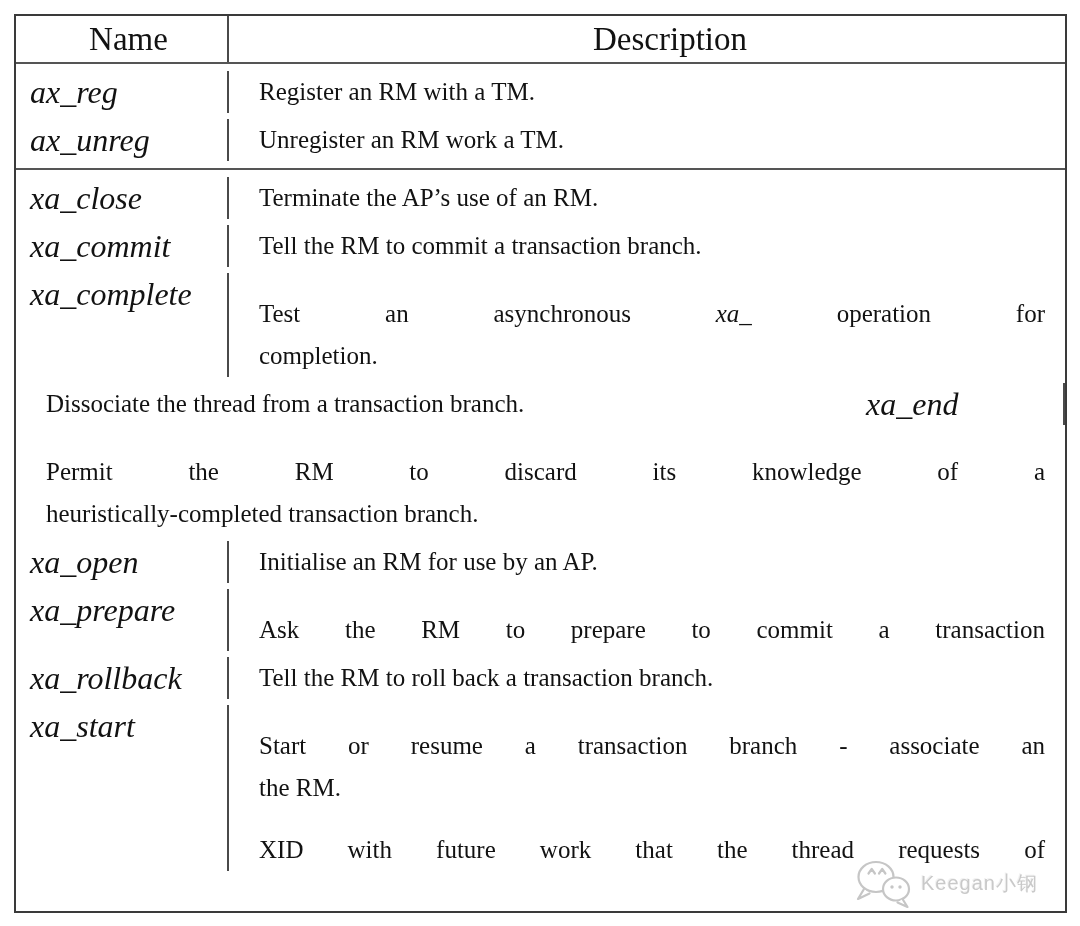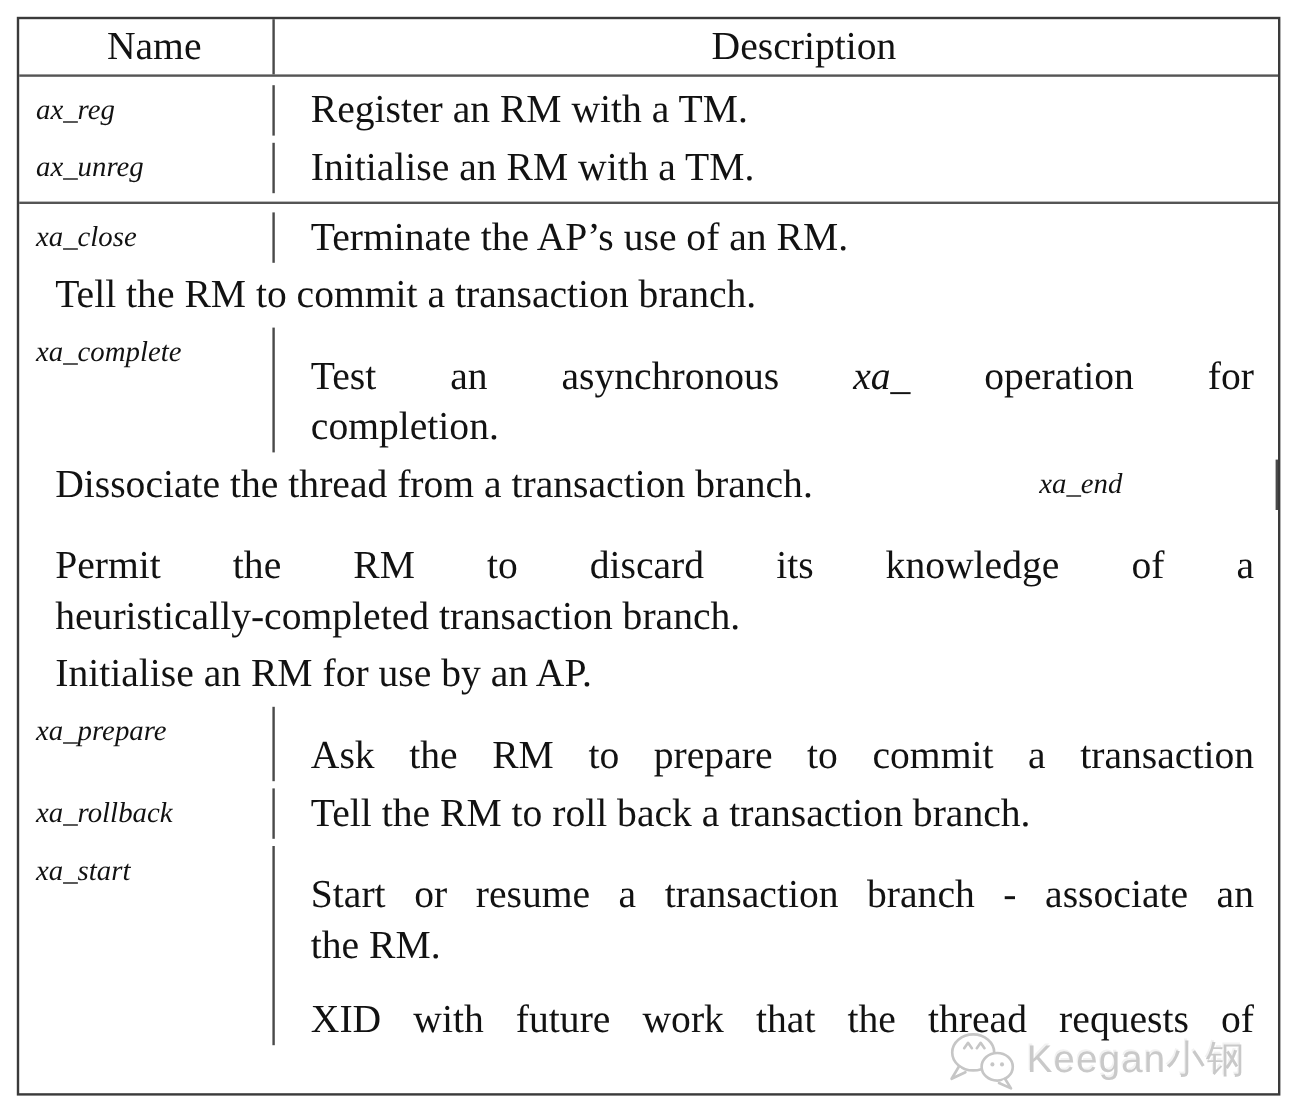--- a/index.html
+++ b/index.html
@@ -20,32 +20,32 @@
   .cell.name{
     flex:0 0 auto;width:197px;padding-left:14px;
     border-right:2px solid #4a4a4a;
   }
   .cell.desc{flex:1 1 auto;padding:0 20px 0 30px;border-radius:18px;}
   .header-row .cell.name{text-align:center;height:46px;line-height:46px;}
   .header-row .cell.desc{text-align:center;height:46px;line-height:46px;}
   .tgroup{padding:4px 0;}
   .tgroup.first{border-bottom:2px solid #555555;}
   .trow{display:flex;padding:3px 0;}
-  .trow .cell.name{font-style:italic;font-size:24px;line-height:42px;}
-  .trow .cell.desc{font-size:33px;}
+  .trow .cell.name{font-style:italic;font-size:32px;line-height:42px;}
+  .trow .cell.desc{font-size:25px;}
   .dline{line-height:42px;text-align:left;}
   .dline.jl{text-align:justify;text-align-last:justify;margin-top:20px;}
   .dline i{font-style:italic;}
   .watermark{
     position:absolute;right:42px;top:856px;height:54px;
     display:flex;align-items:center;gap:8px;z-index:5;
   }
   .wm-text{
     font-family:"Liberation Sans","DejaVu Sans",sans-serif;
-    font-size:32px;color:#c9c9c9;letter-spacing:1px;
+    font-size:20px;color:#c9c9c9;letter-spacing:1px;
     text-shadow:1px 1px 0 #ffffff,-1px -1px 0 #f2f2f2;
     white-space:nowrap;
   }
 </style>
 </head>
 <body>
 
 <div class="xa-table">
   <div class="header-row">
     <div class="cell name">Name</div>
@@ -54,32 +54,33 @@
   <div id="group-0" class="tgroup first">
       <div class="trow">
         <div class="cell name">ax_reg</div>
         <div class="cell desc">
           <div class="dline">Register an RM with a TM.</div>
         </div>
       </div>
       <div class="trow">
         <div class="cell name">ax_unreg</div>
         <div class="cell desc">
-          <div class="dline">Initialise an RM with a TM.</div>
+          <div class="dline">Unregister an RM work a TM.</div>
         </div>
       </div>
     </div>
   <div id="group-1" class="tgroup">
       <div class="trow">
         <div class="cell name">xa_close</div>
         <div class="cell desc">
           <div class="dline">Terminate the AP’s use of an RM.</div>
         </div>
       </div>
       <div class="trow">
+        <div class="cell name">xa_commit</div>
         <div class="cell desc">
           <div class="dline">Tell the RM to commit a transaction branch.</div>
         </div>
       </div>
       <div class="trow">
         <div class="cell name">xa_complete</div>
         <div class="cell desc">
           <div class="dline jl">Test an asynchronous <i class="run">xa_</i> operation for</div>
           <div class="dline">completion.</div>
         </div>
@@ -90,20 +91,21 @@
         </div>
         <div class="cell name">xa_end</div>
       </div>
       <div class="trow">
         <div class="cell desc">
           <div class="dline jl">Permit the RM to discard its knowledge of a</div>
           <div class="dline">heuristically-completed transaction branch.</div>
         </div>
       </div>
       <div class="trow">
+        <div class="cell name">xa_open</div>
         <div class="cell desc">
           <div class="dline">Initialise an RM for use by an AP.</div>
         </div>
       </div>
       <div class="trow">
         <div class="cell name">xa_prepare</div>
         <div class="cell desc">
           <div class="dline jl">Ask the RM to prepare to commit a transaction</div>
         </div>
       </div>

